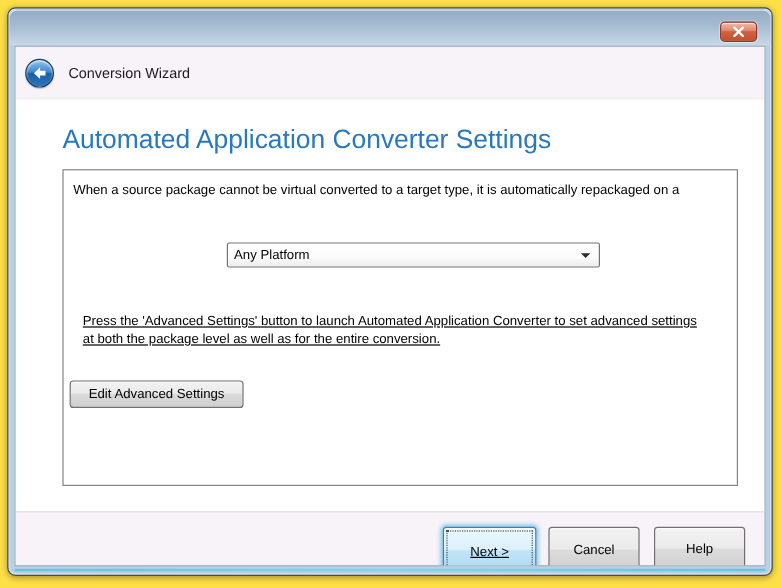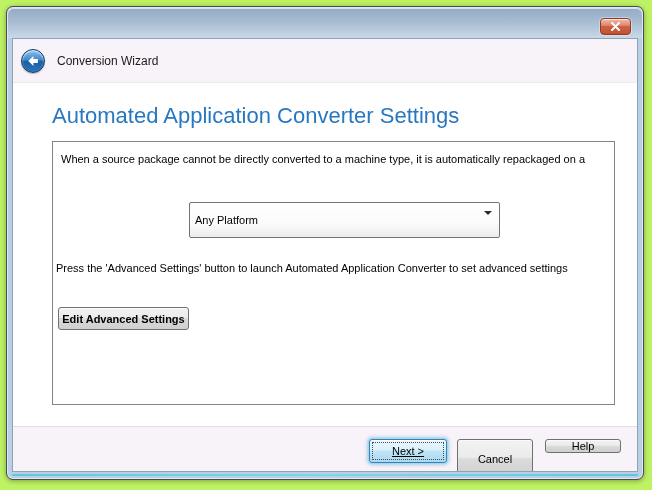--- a/index.html
+++ b/index.html
@@ -1,18 +1,18 @@
 <!DOCTYPE html>
 <html><head>
 <meta charset="utf-8">
 <style>
   * { margin:0; padding:0; box-sizing:border-box; }
   html,body { width:652px; height:490px; background:#ffffff;
               font-family:"Liberation Sans", sans-serif; }
-  .stage { position:relative; width:652px; height:490px; background:#bef264; overflow:hidden; }
+  .stage { position:relative; width:652px; height:490px; background:#fde047; overflow:hidden; }
 
   
   .window {
     position:absolute; left:6px; top:6px; width:638px; height:474px;
     border:1px solid #454c54; border-radius:7px;
     background:#b9cfe4;
     box-shadow: 0 1px 5px rgba(0,0,0,.35), inset 0 0 0 1px rgba(255,255,255,.55);
   }
   .titlebar {
     position:absolute; left:1px; top:1px; right:1px; height:30px;
@@ -56,58 +56,58 @@
   .content { flex:1; position:relative; background:#ffffff; }
   .page-title { position:absolute; left:39px; top:20px; font-size:22px; color:#2878c0; }
 
   .groupbox {
     position:absolute; left:39px; top:58px; width:563px; height:264px;
     border:1px solid #848484; background:#ffffff;
   }
   .para { position:absolute; font-size:11px; line-height:15px; color:#000;
           white-space:nowrap; }
   .p-intro { left:8px; top:10px; }
-  .p-adv   { left:3px; top:119px; }
+  .p-adv   { left:16px; top:119px;text-decoration:underline; }
   .field-label { position:absolute; left:6px; top:65px; font-size:11px; color:#000; }
 
   .combobox {
-    position:absolute; left:136px; top:60px; width:311px; height:36px;
+    position:absolute; left:136px; top:60px; width:311px; height:21px;
     border:1px solid #737373; border-radius:2px;
     background:linear-gradient(180deg,#ffffff 0%,#fbfbfb 60%,#ececec 100%);
     display:flex; align-items:center; padding-left:5px; font-size:11px; color:#000;
     cursor:default;
   }
   .caret {
     position:absolute; right:7px; top:8px; width:0; height:0;
     border-left:4px solid transparent; border-right:4px solid transparent;
     border-top:4px solid #2b2b2b;
   }
 
   .btn {
     border:1px solid #707070; border-radius:3px;
     background:linear-gradient(180deg,#f2f2f2 0%,#ebebeb 45%,#dbdbdb 50%,#cfcfcf 100%);
     box-shadow: inset 0 1px 0 #fbfbfb;
     font-family:"Liberation Sans", sans-serif; font-size:11px; color:#000;
     display:flex; align-items:center; justify-content:center; cursor:default;
   }
-  .adv-btn { position:absolute; left:5px; top:165px; width:131px; height:23px;font-weight:bold; }
+  .adv-btn { position:absolute; left:5px; top:175px; width:145px; height:23px; }
 
   
   .footer {
     flex:none; height:45px; background:#f8f3f8; border-top:1px solid #e2dce2;
     position:relative;
   }
-  .next-btn   { position:absolute; left:356px; top:12px; width:78px; height:24px;
+  .next-btn   { position:absolute; left:356px; top:12px; width:78px; height:41px;
     border:1px solid #3c7fb1;
     background:linear-gradient(180deg,#ecf8fe 0%,#dcf1fb 45%,#c0e4f7 50%,#abd9f1 100%);
     box-shadow: 0 0 0 1px #a2d7f0, 0 0 4px 1px #74bde4, inset 0 1px 0 rgba(255,255,255,.8);
     outline:1px dotted #4a4a4a; outline-offset:-4px;text-decoration:underline;
   }
   .cancel-btn { position:absolute; left:444px; top:12px; width:76px; height:40px; }
-  .help-btn   { position:absolute; left:532px; top:12px; width:76px; height:14px; }
+  .help-btn   { position:absolute; left:532px; top:12px; width:76px; height:38px; }
 </style>
 </head>
 <body>
 
 <div class="stage">
   <div class="window">
 
     <div class="titlebar"></div>
 
     <button class="close-btn">
@@ -131,31 +131,32 @@
         <span class="wizard-title">Conversion Wizard</span>
       </div>
 
       <div class="content">
 
         <div class="page-title">Automated Application Converter Settings</div>
 
         <div class="groupbox">
 
           <div class="para p-intro">
-            <span>When a source package cannot be directly converted to a machine type, it is automatically repackaged on a</span><br>
+            <span>When a source package cannot be virtual converted to a target type, it is automatically repackaged on a</span><br>
           </div>
 
 
           <div class="combobox">
             <span>Any Platform</span>
             <span class="caret"></span>
           </div>
 
           <div class="para p-adv">
             <span>Press the 'Advanced Settings' button to launch Automated Application Converter to set advanced settings</span><br>
+            <span>at both the package level as well as for the entire conversion.</span>
           </div>
 
           <button class="btn adv-btn">Edit Advanced Settings</button>
         </div>
 
       </div>
 
       <div class="footer">
         <button class="btn next-btn">Next &gt;</button>
         <button class="btn cancel-btn">Cancel</button>

